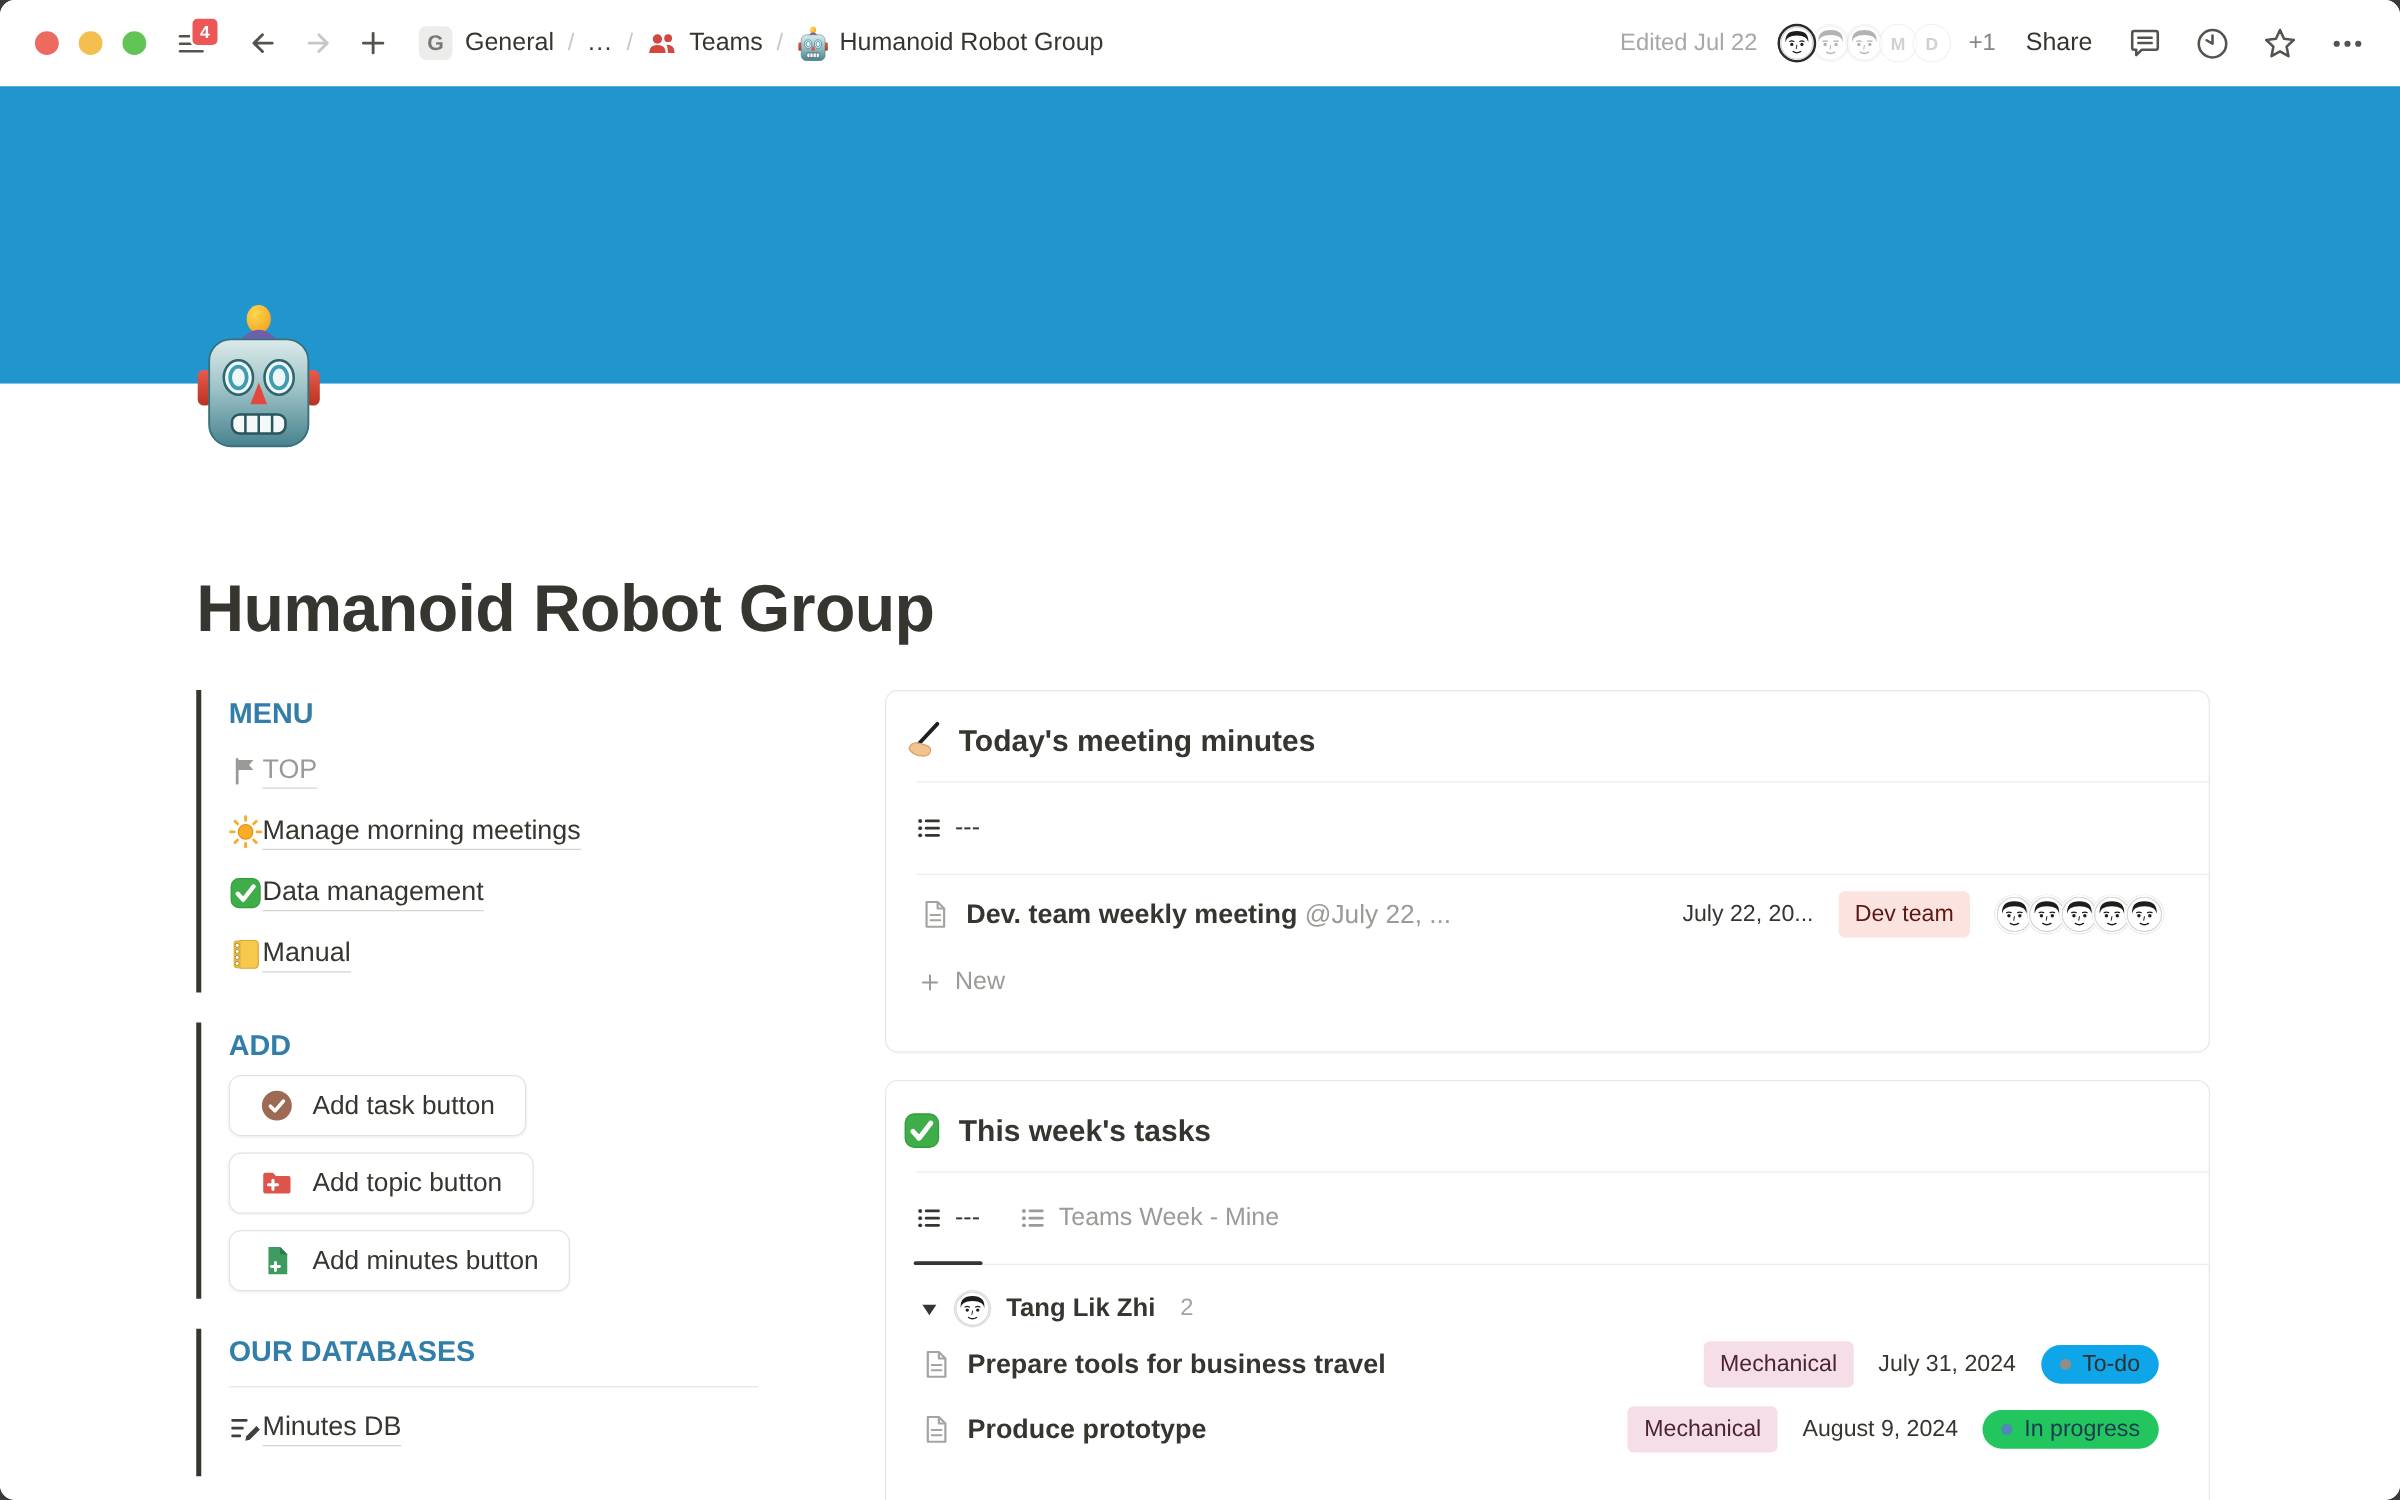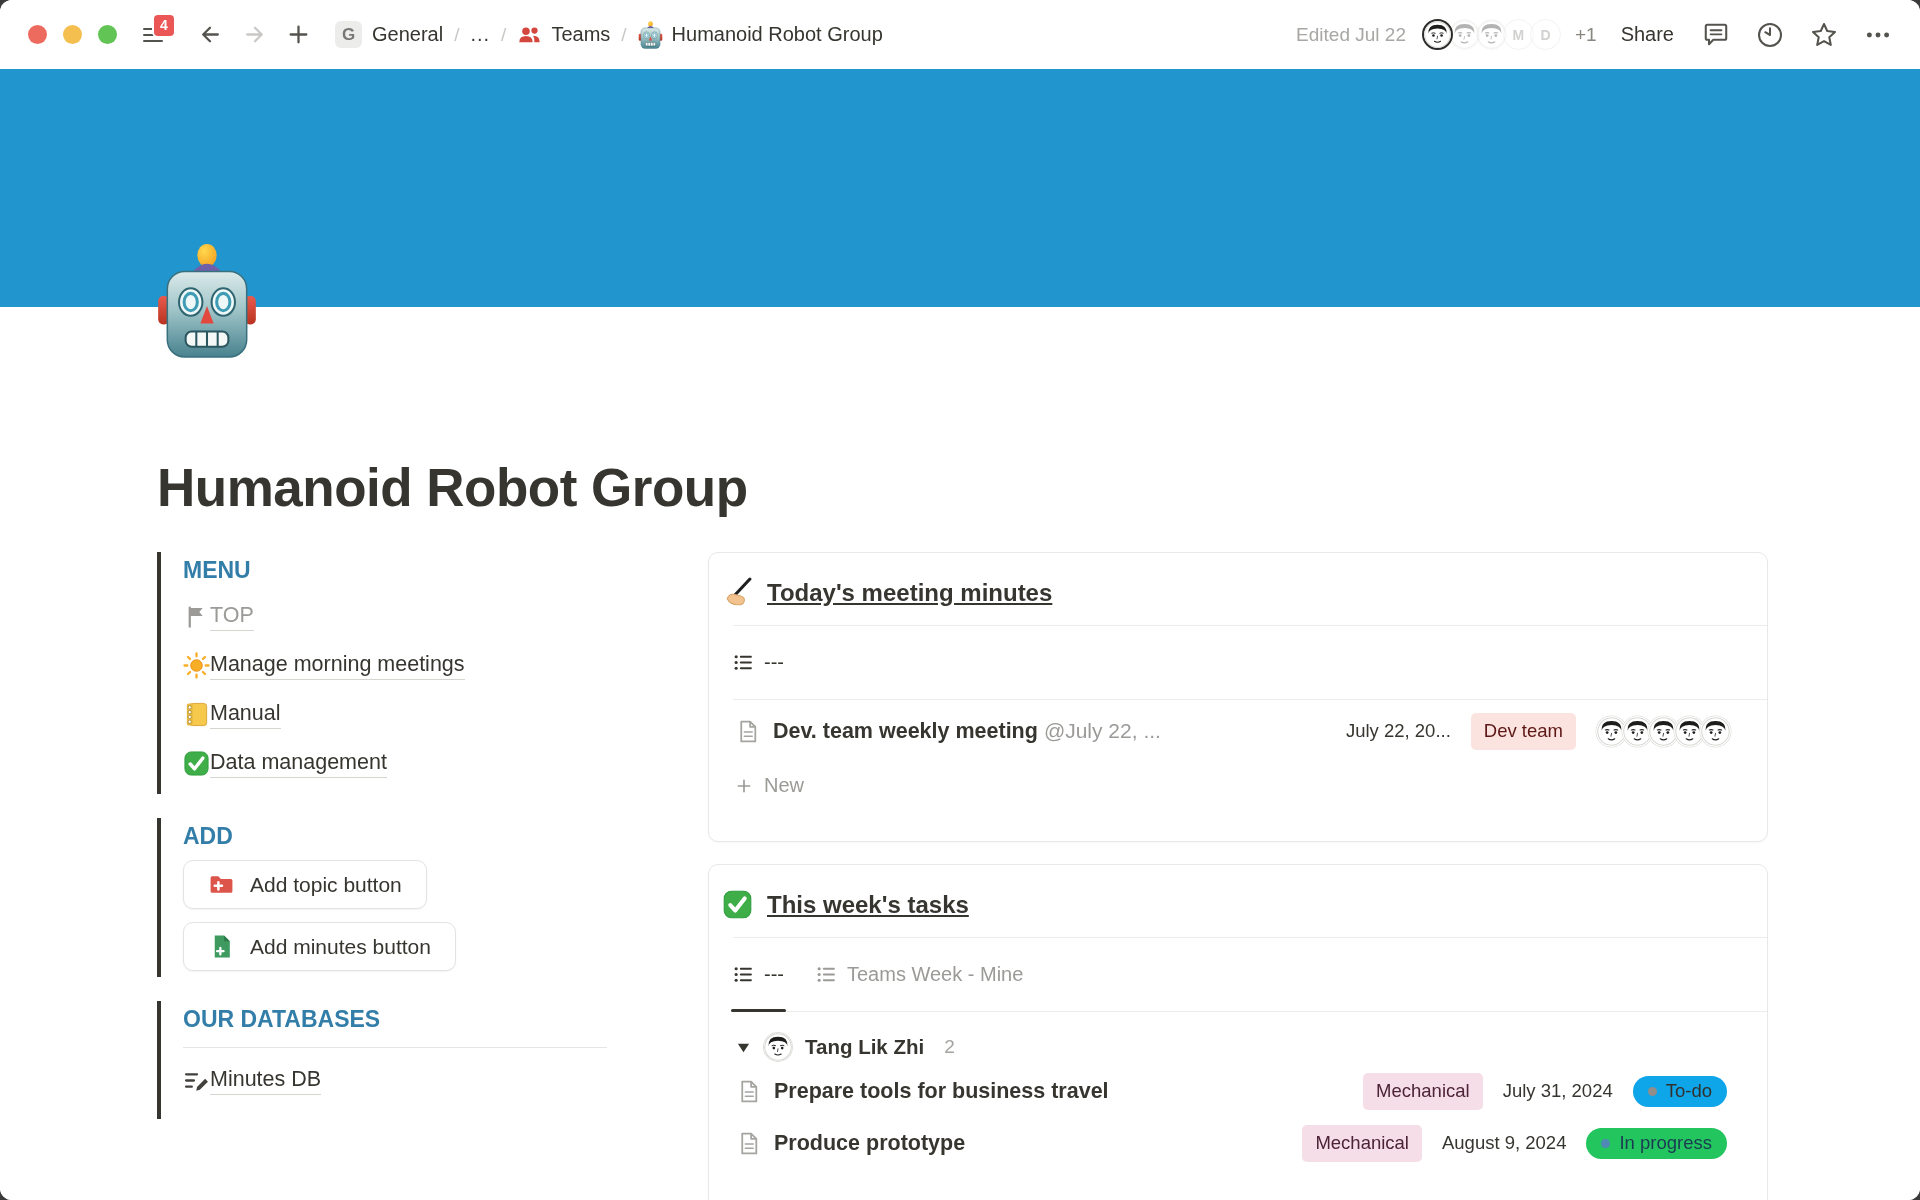--- a/index.html
+++ b/index.html
@@ -78,21 +78,21 @@
   .add-btn .ic{ width:27px; height:27px; display:flex; }
   .add-btn .ic svg{ width:100%; height:100%; }
   .db-quote{ min-height:118px; margin-bottom:0; }
   .db-divider{ border-top:1px solid #E6E5E2; margin:14px 0 8px; width:424px; }
   .dbedit-c{ color:#41403C; }
 
   
   .card{ border:1px solid #E9E8E6; border-radius:10px; background:#fff; box-shadow:0 1px 2px rgba(15,15,15,.03); }
   .card.minutes{ height:290px; margin-bottom:22px; overflow:hidden; }
   .card.tasks{ height:400px; }
-  .card-head{ display:flex; align-items:center; gap:14px; padding:24px 20px 17px 13px;text-decoration:underline; }
+  .card-head{ display:flex; align-items:flex-end; gap:14px; padding:24px 20px 17px 13px; }
   .card-head .emo{ width:31px; height:31px; display:flex; }
   .card-head .emo svg{ width:100%; height:100%; }
   .card-head .ttl{ font-size:24px; font-weight:700; color:#37352F; }
   .sep{ border-top:1px solid #EDECE9; margin-left:24px; }
   .tabs{ display:flex; margin-left:24px; border-bottom:1px solid #EDECE9; }
   .tab{ position:relative; display:flex; align-items:center; gap:10px; height:73px;
     font-size:20px; color:#9B9A97; margin-right:32px; cursor:pointer; }
   .tab .ic{ width:21px; height:21px; display:flex; color:currentColor; }
   .tab .ic svg{ width:100%; height:100%; }
   .tab.dark{ color:#37352F; }
@@ -426,38 +426,46 @@
               <span class="ic">
                   <svg>
                     <use href="#sym-sun"></use>
                   </svg>
                 </span>
               <span class="lbl">Manage morning meetings</span>
             </div>
             <div class="menu-item">
               <span class="ic">
                   <svg>
-                    <use href="#sym-ledger"></use>
-                  </svg>
-                </span>
-              <span class="lbl">Manual</span>
+                    <use href="#sym-check"></use>
+                  </svg>
+                </span>
+              <span class="lbl">Data management</span>
             </div>
             <div class="menu-item">
               <span class="ic">
                   <svg>
-                    <use href="#sym-check"></use>
-                  </svg>
-                </span>
-              <span class="lbl">Data management</span>
+                    <use href="#sym-ledger"></use>
+                  </svg>
+                </span>
+              <span class="lbl">Manual</span>
             </div>
           </div>
 
           <div class="quote">
             <div class="sec-heading">ADD</div>
             <div class="add-list">
+              <button class="add-btn">
+                <span class="ic">
+                    <svg>
+                      <use href="#sym-task"></use>
+                    </svg>
+                  </span>
+                <span>Add task button</span>
+              </button>
               <button class="add-btn">
                 <span class="ic">
                     <svg>
                       <use href="#sym-folderplus"></use>
                     </svg>
                   </span>
                 <span>Add topic button</span>
               </button>
               <button class="add-btn">
                 <span class="ic">

